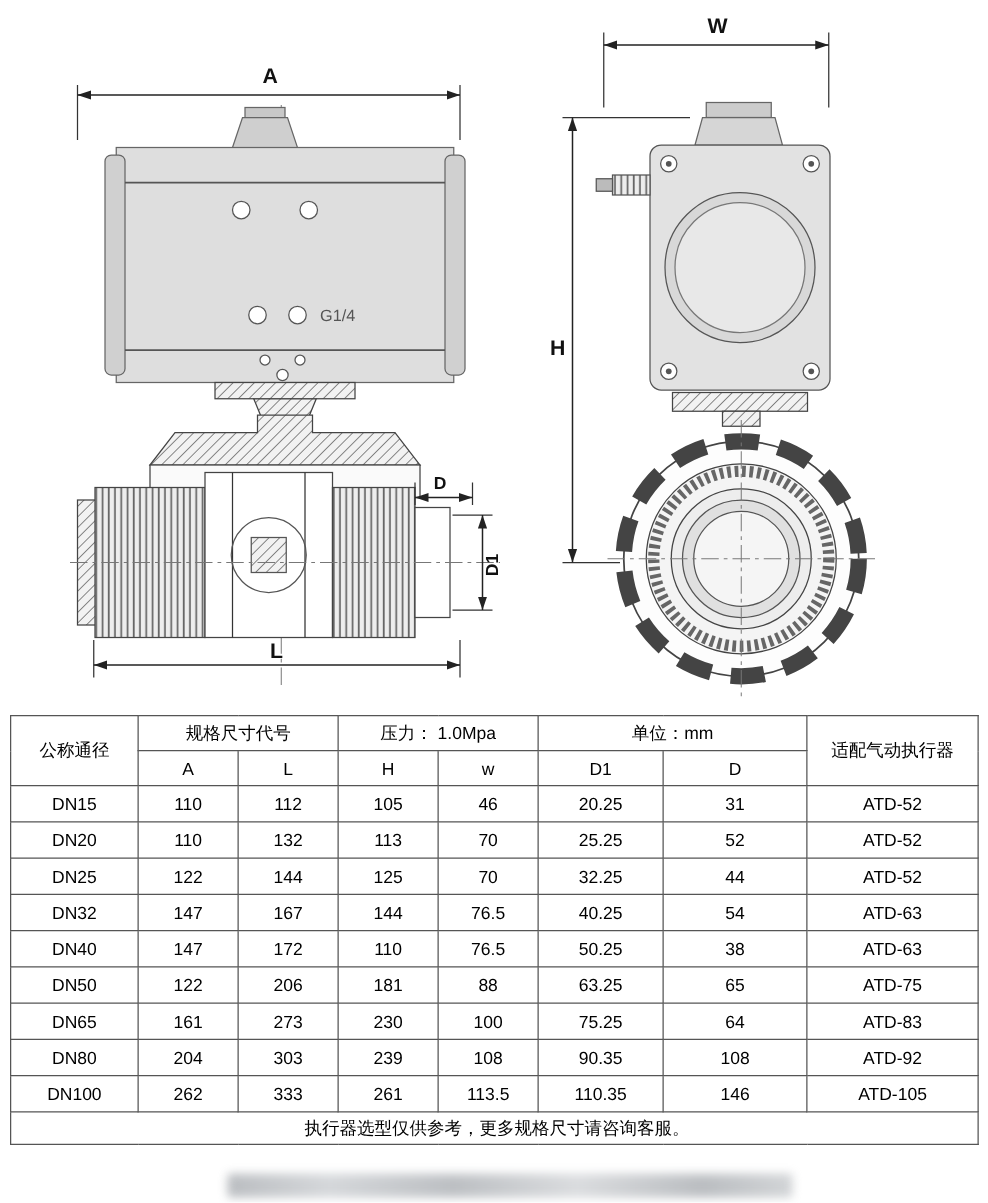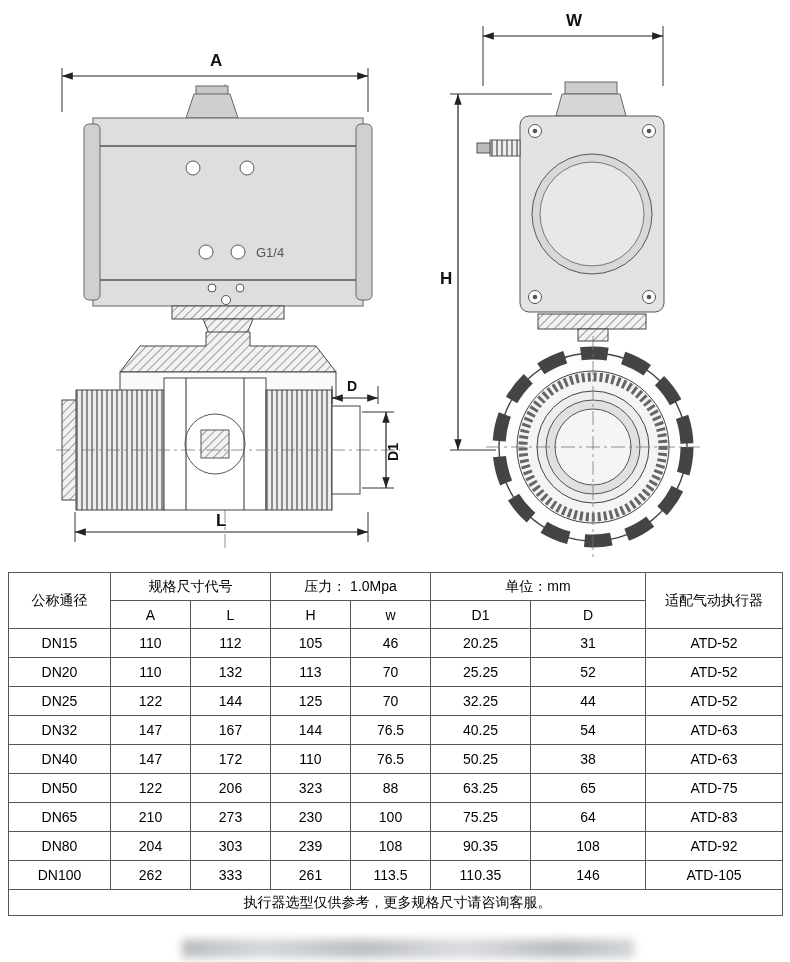--- a/index.html
+++ b/index.html
@@ -269,30 +269,30 @@
     <td>76.5</td>
     <td>50.25</td>
     <td>38</td>
     <td>ATD-63</td>
   </tr>
 
   <tr>
     <td>DN50</td>
     <td>122</td>
     <td>206</td>
-    <td>323</td>
+    <td>181</td>
     <td>88</td>
     <td>63.25</td>
     <td>65</td>
     <td>ATD-75</td>
   </tr>
 
   <tr>
     <td>DN65</td>
-    <td>210</td>
+    <td>161</td>
     <td>273</td>
     <td>230</td>
     <td>100</td>
     <td>75.25</td>
     <td>64</td>
     <td>ATD-83</td>
   </tr>
 
   <tr>
     <td>DN80</td>

